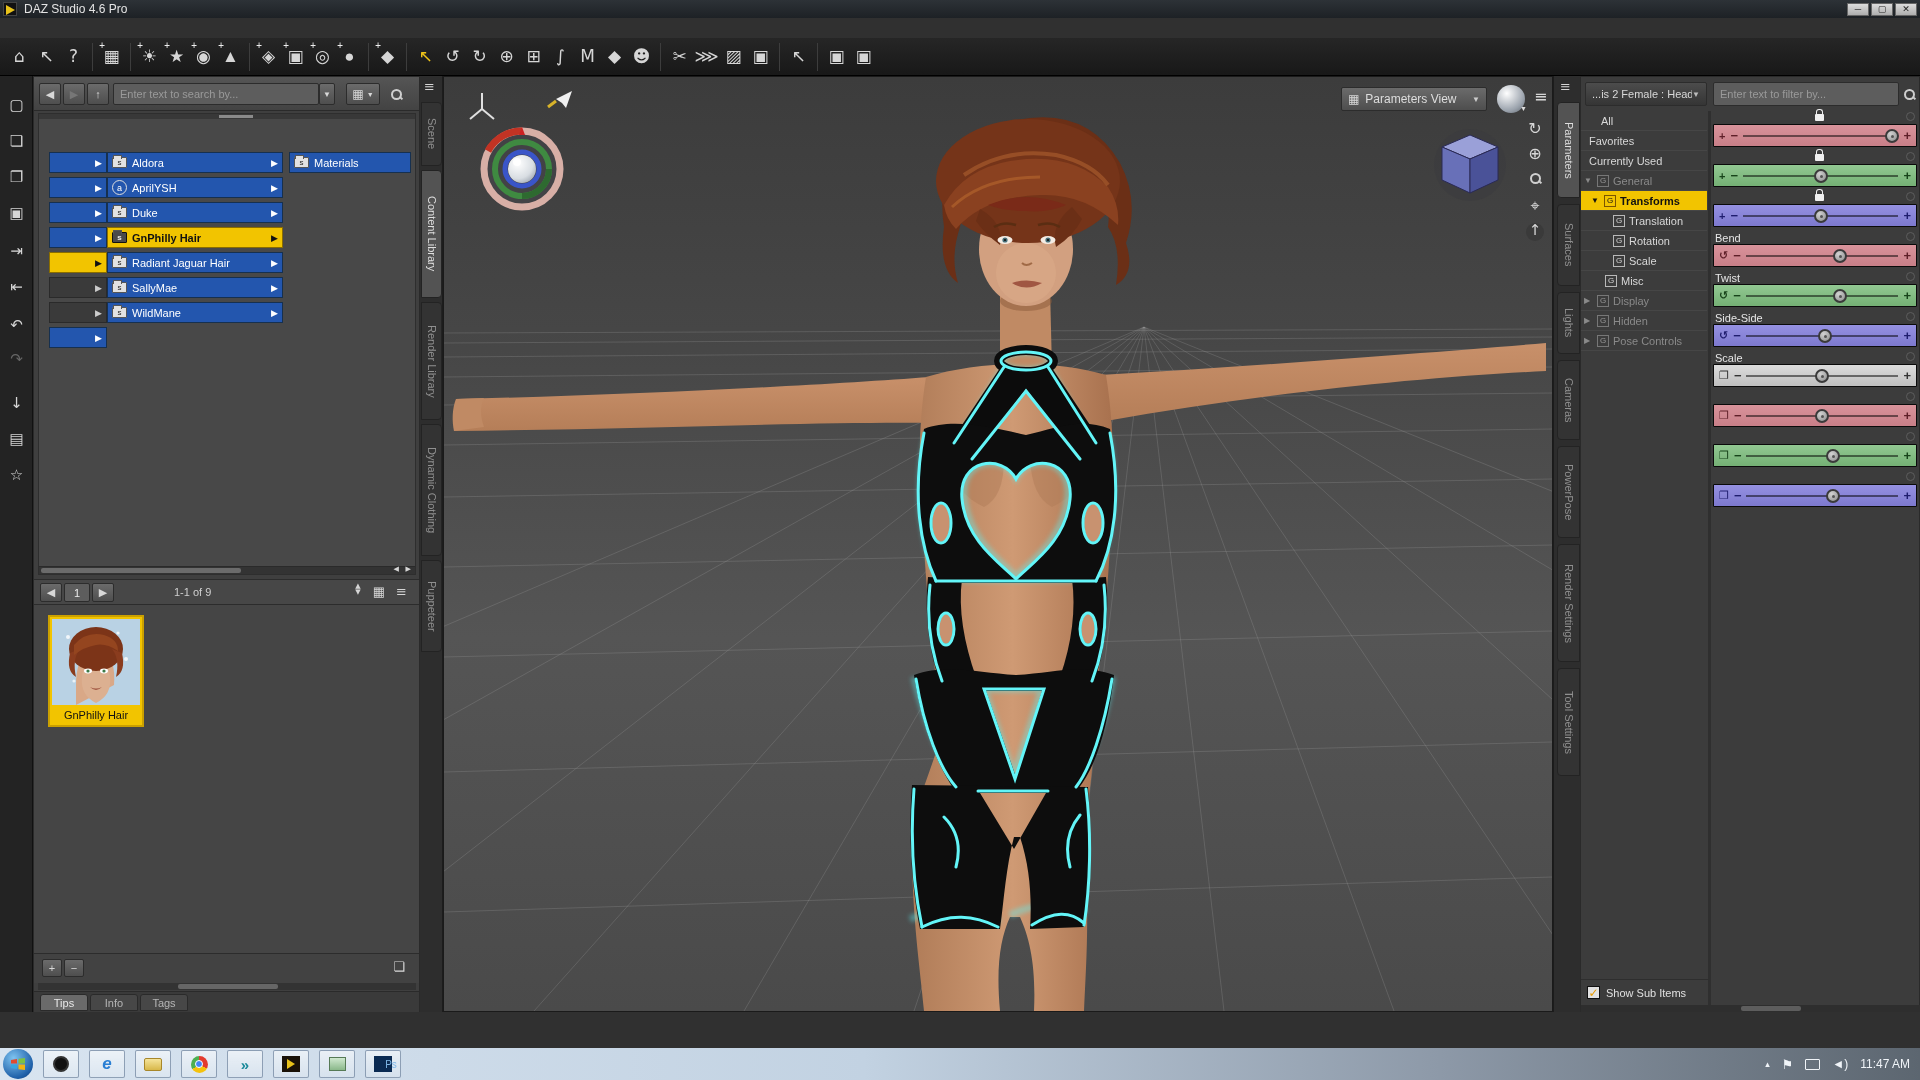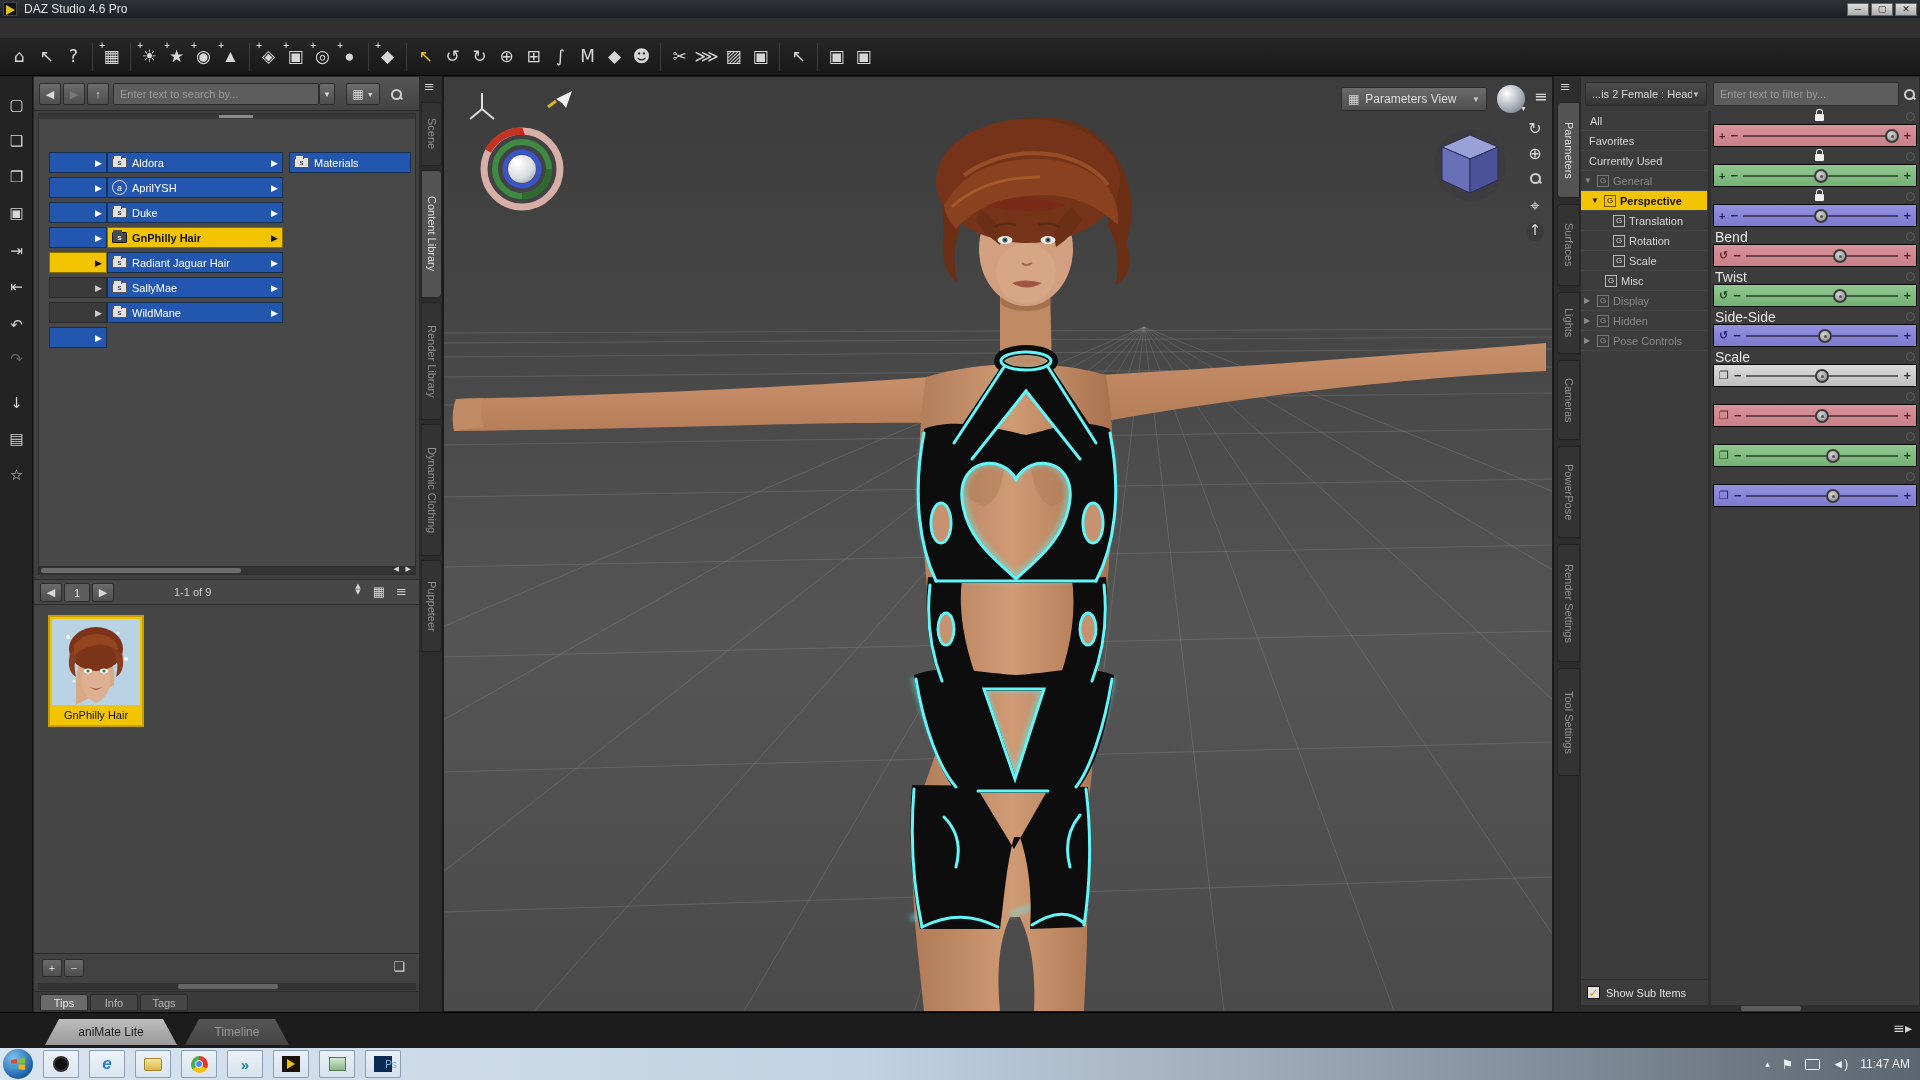--- a/index.html
+++ b/index.html
@@ -40,21 +40,21 @@
   .vtab{position:absolute;writing-mode:vertical-rl;display:flex;align-items:center;justify-content:center;font-size:11px;color:#909090;background:#333333;border:1px solid #232323;border-radius:0 4px 4px 0;}
   .vtab.left{border-radius:4px 0 0 4px;}
   .vtab.active{background:#535353;color:#dedede;}
   
   .ptree-row{position:absolute;left:0;width:126px;height:20px;display:flex;align-items:center;font-size:11px;color:#d8d8d8;gap:4px;border-bottom:1px solid #464646;}
   .gbox{width:12px;height:12px;border:1px solid #b8b8b8;color:#d8d8d8;font-size:8px;display:flex;align-items:center;justify-content:center;flex:none;}
   .dim{color:#8a8a8a;}
   .dim .gbox{border-color:#777;color:#999;}
   .tri{font-size:8px;width:9px;flex:none;}
   .sblock{position:absolute;left:132px;width:204px;}
-  .shead{height:15px;display:flex;align-items:flex-start;position:relative;color:#e6e6e6;font-size:14px;padding:0 2px;}
+  .shead{height:15px;display:flex;align-items:flex-end;position:relative;color:#e6e6e6;font-size:11px;padding:0 2px;}
   .gear{position:absolute;right:2px;top:3px;width:9px;height:9px;border:1.5px solid #5d5d5d;border-radius:50%;}
   .lock{position:absolute;left:50%;top:5px;width:9px;height:7px;background:#f0f0f0;border-radius:1px;}
   .lock::before{content:"";position:absolute;left:1px;top:-5px;width:5px;height:5px;border:1.5px solid #f0f0f0;border-bottom:none;border-radius:3px 3px 0 0;}
   .srow{height:23px;border:1px solid #0a0a0a;border-radius:1px;display:flex;align-items:center;padding:0 5px;gap:5px;font-size:13px;}
   .srow .sicon{font-size:11px;font-weight:bold;}
   .strack{flex:1;position:relative;height:100%;}
   .strack::before{content:"";position:absolute;left:0;right:0;top:50%;height:2px;margin-top:-1px;background:rgba(0,0,0,.5);}
   .knob{position:absolute;top:50%;width:14px;height:14px;margin:-7px 0 0 -7px;border-radius:50%;background:radial-gradient(circle at 35% 30%,#d2d2d2,#8c8c8c);border:2px solid #3a3a3a;}
   .knob::after{content:"";position:absolute;left:4px;top:4px;width:3px;height:3px;border-radius:50%;background:#555;}
   .c-pink{background:linear-gradient(#d9939b,#c87f88);} .c-pink .sicon,.c-pink .pm{color:#5e1f28;}
@@ -559,38 +559,38 @@
     <div class="abs gbtn" style="left:4px;top:5px;width:122px;height:24px;justify-content:space-between;padding:0 6px;background:linear-gradient(#4c4c4c,#353535);">
       <span style="font-size:11px;color:#d8d8d8;white-space:nowrap;overflow:hidden;">...is 2 Female : Head</span>
       <span style="font-size:8px;color:#bbb;">▼</span>
     </div>
 
     <div class="abs inset" style="left:132px;top:5px;width:186px;height:24px;">
       <span class="placeholder">Enter text to filter by...</span>
     </div>
     <div class="abs" style="left:322px;top:10px;"><span class="mag"></span></div>
 
-    <div class="ptree-row" style="top:34px;padding-left:9px;">
+    <div class="ptree-row" style="top:34px;padding-left:20px;">
         <span>All</span>
       </div>
     <div class="ptree-row" style="top:54px;padding-left:8px;">
         <span>Favorites</span>
       </div>
     <div class="ptree-row" style="top:74px;padding-left:8px;">
         <span>Currently Used</span>
       </div>
     <div class="ptree-row dim" style="top:94px;padding-left:3px;">
       <span class="tri">▼</span>
         <span class="gbox">G</span>
         <span>General</span>
       </div>
     <div class="ptree-row" style="top:114px;padding-left:10px;background:#f2c400;color:#111;width:126px;">
       <span class="tri" style="color:#111">▼</span>
         <span class="gbox" style="border-color:#7a5500;color:#111;">G</span>
-        <span style="font-weight:bold">Perspective</span>
+        <span style="font-weight:bold">Transforms</span>
       </div>
     <div class="ptree-row" style="top:134px;padding-left:32px;">
       <span class="gbox">G</span>
         <span>Translation</span>
       </div>
     <div class="ptree-row" style="top:154px;padding-left:32px;">
       <span class="gbox">G</span>
         <span>Rotation</span>
       </div>
     <div class="ptree-row" style="top:174px;padding-left:32px;">
@@ -774,25 +774,20 @@
 
     <div class="abs" style="left:0;top:902px;width:128px;height:26px;display:flex;align-items:center;gap:6px;padding-left:6px;border-top:1px solid #2e2e2e;">
       <span class="checkbox">✓</span>
       <span style="font-size:11px;color:#e0e0e0;">Show Sub Items</span>
     </div>
     <div class="abs" style="left:0;top:928px;width:340px;height:7px;background:#2e2e2e;">
       <div class="abs" style="left:160px;top:1px;width:60px;height:5px;background:#5d5d5d;border-radius:2px;"></div>
     </div>
   </div>
 
-  <div class="abs" style="left:0;top:1012px;width:1920px;height:36px;background:#1c1c1c;border-top:1px solid #000;">
-    <div class="trap" style="left:45px;top:6px;width:132px;background:linear-gradient(#bdbdbd,#9a9a9a);color:#1c1c1c;">aniMate Lite</div>
-    <div class="trap" style="left:185px;top:6px;width:104px;background:linear-gradient(#565656,#434343);color:#9a9a9a;">Timeline</div>
-    <span class="abs ico" style="right:8px;top:8px;font-size:14px;">≡▸</span>
-  </div>
 
   <div id="taskbar" class="abs">
     <div style="width:30px;height:30px;margin-left:3px;border-radius:50%;background:radial-gradient(circle at 35% 30%,#7ec3f0,#1e5fa8 70%,#0d3a70);display:flex;align-items:center;justify-content:center;">
       <svg width="16" height="16" viewBox="0 0 16 16">
         <path d="M1,4 L7,3 L7,7.5 L1,7.5 Z" fill="#e04b2f"></path>
           <path d="M8.5,2.8 L15,2 L15,7.5 L8.5,7.5 Z" fill="#7dc242"></path>
         <path d="M1,8.5 L7,8.5 L7,13 L1,12 Z" fill="#35a6e0"></path>
           <path d="M8.5,8.5 L15,8.5 L15,14 L8.5,13.2 Z" fill="#f2b410"></path>
       </svg>
     </div>

